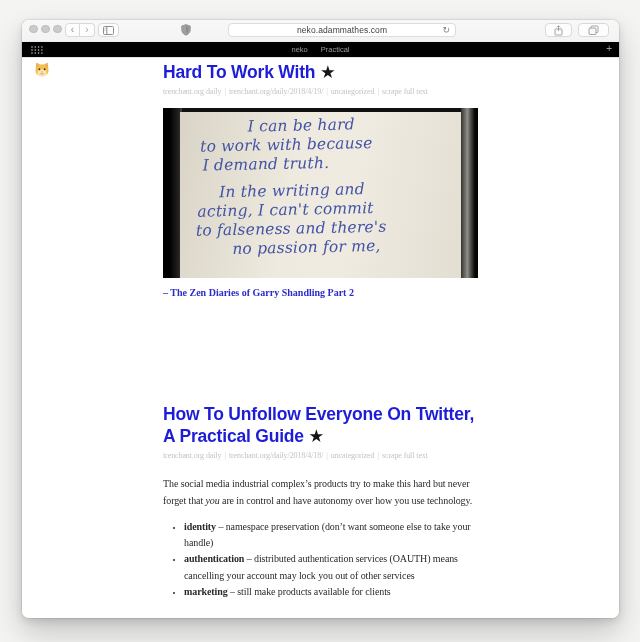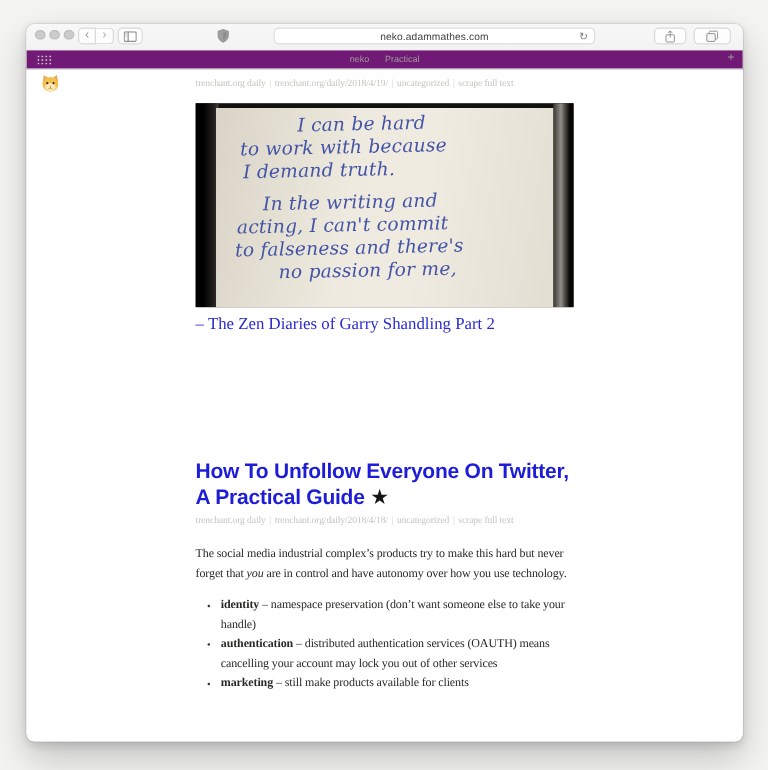--- a/index.html
+++ b/index.html
@@ -13,28 +13,28 @@
   .lights{position:absolute;left:7px;top:4.5px;display:flex;gap:3.5px;}
   .light{width:8.5px;height:8.5px;border-radius:50%;background:#cbcbcb;border:1px solid #bdbdbd;box-sizing:border-box;}
   .navgroup{position:absolute;left:43px;top:3px;display:flex;}
   .chromebtn{height:14px;background:#fdfdfd;border:1px solid #d9d9d9;box-sizing:border-box;border-radius:4px;
              display:flex;align-items:center;justify-content:center;color:#8e8e8e;}
   .navgroup .chromebtn{width:15px;border-radius:0;font-size:10px;line-height:1;padding-bottom:1px;}
   .navgroup .chromebtn:first-child{border-radius:4px 0 0 4px;}
   .navgroup .chromebtn:last-child{border-radius:0 4px 4px 0;border-left:none;color:#a9a9a9;}
   .sidebtn{position:absolute;left:76px;top:3px;width:21px;}
   .shieldwrap{position:absolute;left:157px;top:3.5px;width:14px;height:13px;display:flex;align-items:center;justify-content:center;}
-  .urlfield{position:absolute;left:206px;top:3px;width:268px;height:14px;background:#fff;border:1px solid #dcdcdc;
+  .urlfield{position:absolute;left:206px;top:3px;width:228px;height:14px;background:#fff;border:1px solid #dcdcdc;
             box-sizing:border-box;border-radius:4px;display:flex;align-items:center;justify-content:center;}
   .urltext{font-size:8.5px;color:#404040;letter-spacing:.1px;}
   .reload{position:absolute;right:5px;top:0px;font-size:9px;color:#7f7f7f;line-height:13px;}
   .sharebtn{position:absolute;left:523px;top:3px;width:27px;}
   .tabsbtn{position:absolute;left:556px;top:3px;width:31px;}
   
-  .favbar{position:absolute;left:0;top:22px;right:0;height:15px;background:#701a75;border-bottom:1px solid #e3e3e3;
+  .favbar{position:absolute;left:0;top:22px;right:0;height:15px;background:#000000;border-bottom:1px solid #e3e3e3;
           display:flex;align-items:center;justify-content:center;}
   .favitems{display:flex;gap:13px;}
   .favitem{font-size:7.5px;color:#9b9b9b;}
   .gridicon{position:absolute;left:9px;top:4px;}
   .favplus{position:absolute;right:7px;top:1px;font-size:10px;color:#9b9b9b;}
   
   .content{position:absolute;left:0;top:38px;right:0;bottom:0;background:#fff;overflow:hidden;}
   .cat{position:absolute;left:12px;top:3px;}
   .article{margin-left:141px;width:318px;padding-top:3px;}
   h1{margin:0;font-size:17.5px;line-height:22px;font-weight:bold;color:#1d1dd8;letter-spacing:-.2px;
@@ -56,21 +56,21 @@
       color:#4353a6;font-size:15.5px;line-height:19px;transform:rotate(-1.2deg);letter-spacing:.2px;}
   .hw-line{white-space:nowrap;}
   .hw-1{padding-left:62px;}
   .hw-2{padding-left:14px;}
   .hw-3{padding-left:16px;}
   .hw-4{padding-left:32px;margin-top:8px;}
   .hw-5{padding-left:10px;}
   .hw-6{padding-left:8px;}
   .hw-7{padding-left:44px;}
   
-  .srclink{margin-top:8px;font-family:"Liberation Serif",serif;font-size:14px;line-height:13px;color:#2b2bcb;}
+  .srclink{margin-top:8px;font-family:"Liberation Serif",serif;font-size:10px;line-height:13px;color:#2b2bcb;font-weight:bold;}
   .para{font-family:"Liberation Serif",serif;font-size:10px;line-height:16.5px;color:#2a2a28;letter-spacing:-.1px;}
   .p1{margin-top:15px;}
   .p2{margin-top:8px;}
   .para em{font-style:italic;}
   ul.blist{margin:4px 0 0 0;padding:0 0 0 21px;font-family:"Liberation Serif",serif;font-size:10px;
            line-height:16.2px;color:#2a2a28;letter-spacing:-.1px;}
   ul.blist li{margin:0;padding:0;}
   ul.blist li::marker{font-size:8px;color:#2a2a28;}
   .blist b{font-weight:bold;}
   .icon{display:block;}
@@ -163,20 +163,21 @@
         <ellipse cx="8" cy="11.6" rx="4.4" ry="3.4" fill="#fbe7b4"></ellipse>
         <circle cx="5.4" cy="8.3" r="0.95" fill="#4a2f10"></circle>
         <circle cx="10.6" cy="8.3" r="0.95" fill="#4a2f10"></circle>
         <path d="M7.3 10.6 L8.7 10.6 L8 11.5 Z" fill="#c77a3a"></path>
         <path d="M8 11.5 V12.4 M8 12.4 C7.4 13.1 6.6 13.1 6.2 12.7 M8 12.4 C8.6 13.1 9.4 13.1 9.8 12.7" fill="none" stroke="#9c6a2a" stroke-width="0.5"></path>
       </svg>
     </div>
 
     <div class="article">
 
+      <h1><span>Hard To Work With</span> <span class="star">★</span></h1>
       <div class="meta">
         <span>trenchant.org daily</span><span class="pipe">|</span><span>trenchant.org/daily/2018/4/19/</span><span class="pipe">|</span><span>uncategorized</span><span class="pipe">|</span><span>scrape full text</span>
       </div>
 
       <div class="photo">
         <div class="ledge"></div>
         <div class="paper"></div>
         <div class="redge"></div>
         <div class="hw">
           <div class="hw-line hw-1">I can be hard</div>

